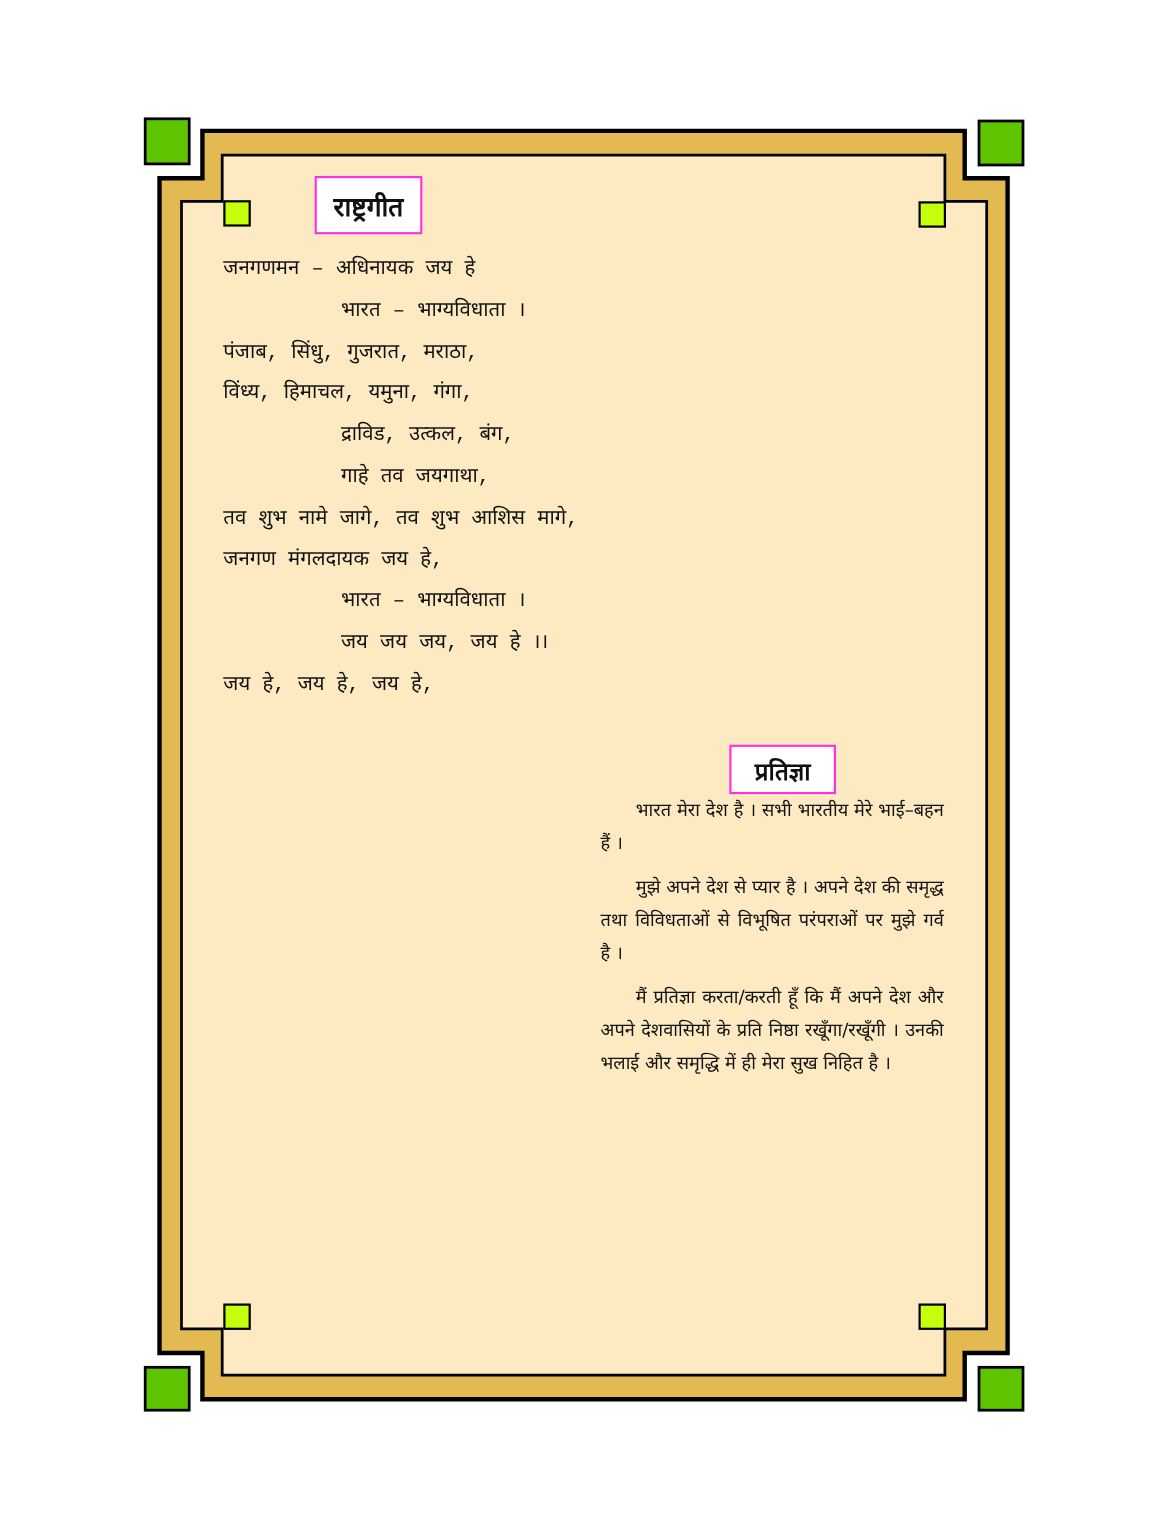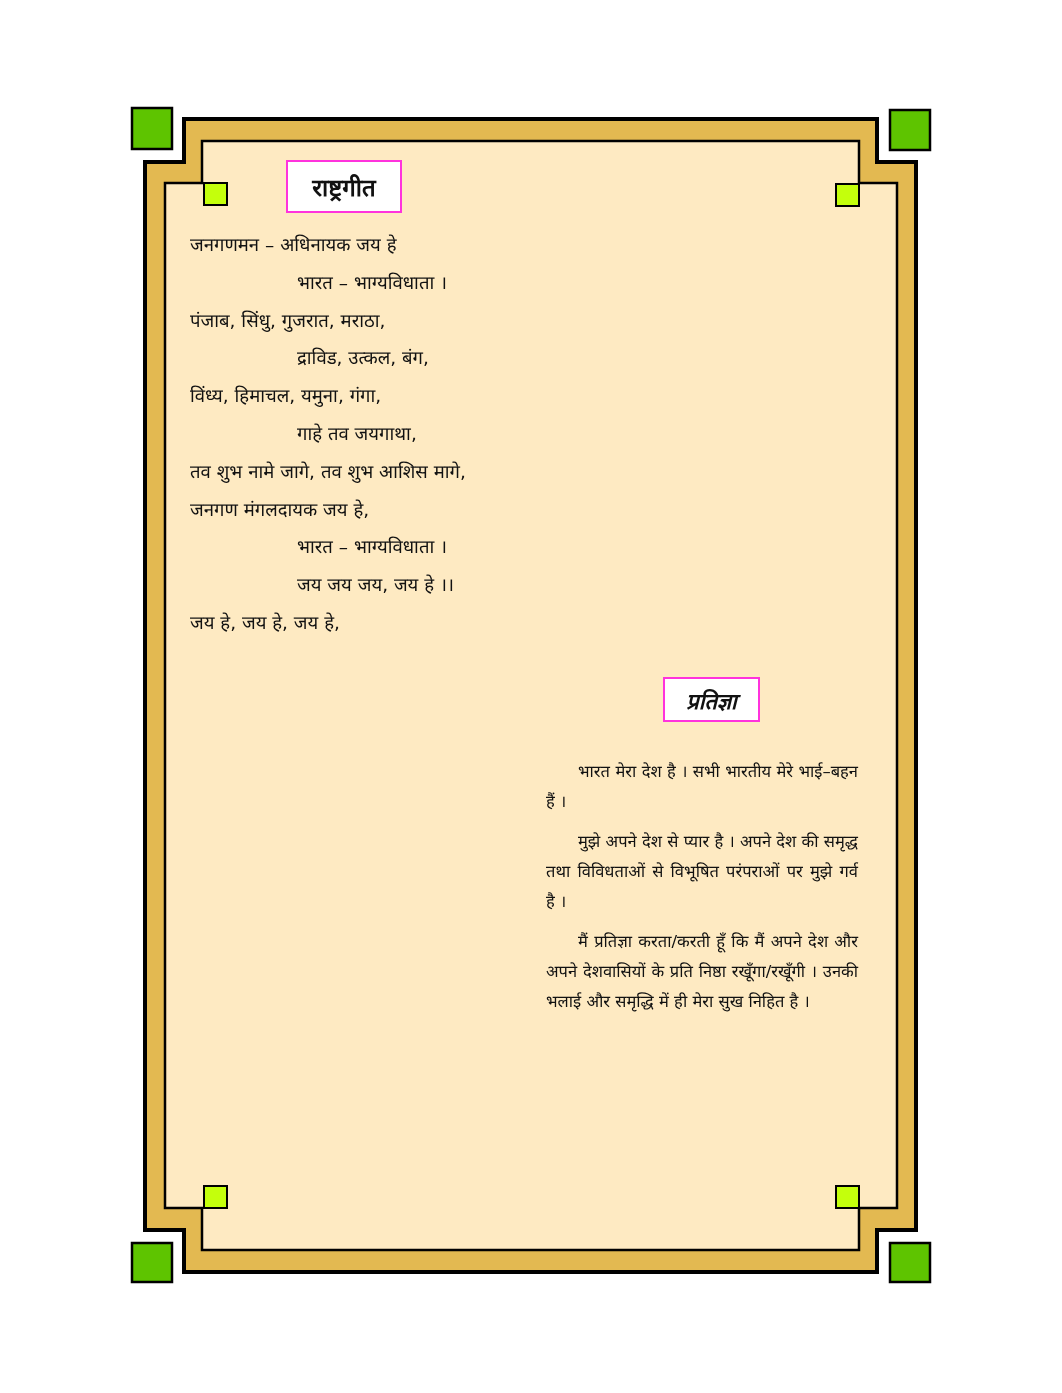--- a/index.html
+++ b/index.html
@@ -7,29 +7,29 @@
       width: 1062px; height: 1393px; position: relative; background: #ffffff;
       font-family: "DejaVu Sans", "Liberation Sans", sans-serif; color: #111;
       overflow: hidden;
     }
     #frame-svg { position: absolute; left: 0; top: 0; }
     .title-box {
       position: absolute; background: #ffffff; border: 2px solid #ff33dd;
       box-sizing: border-box; display: flex; align-items: center; justify-content: center;
       font-weight: bold; color: #111;
     }
-    #anthem-title { left: 286px; top: 160px; width: 116px; height: 53px; font-size: 24px; }
-    #pledge-title { left: 663px; top: 677px; width: 97px; height: 45px; font-size: 22px; font-style: italic; }
+    #anthem-title { left: 286px; top: 160px; width: 98px; height: 53px; font-size: 24px; }
+    #pledge-title { left: 663px; top: 677px; width: 97px; height: 45px; font-size: 22px; }
     .anthem {
-      position: absolute; left: 190px; top: 226px; width: 360px; font-size: 18.5px;
+      position: absolute; left: 203px; top: 226px; width: 360px; font-size: 18.5px; font-family: Liberation Mono, monospace;
     }
     .anthem .line { height: 37.8px; line-height: 37.8px; white-space: nowrap; }
     .anthem .line.indent { padding-left: 107px; }
     .pledge {
-      position: absolute; left: 546px; top: 757px; width: 312px; font-size: 16.5px;
+      position: absolute; left: 546px; top: 722px; width: 312px; font-size: 16.5px;
     }
     .pledge p {
       margin: 0 0 10px 0; line-height: 30px; text-align: justify; text-indent: 32px;
     }
   </style>
 </head>
 <body>
 
 <svg id="frame-svg" width="1062" height="1393" viewBox="0 0 1062 1393" xmlns="http://www.w3.org/2000/svg">
   <polygon points="184,119 877,119 877,162 916,162 916,1230 877,1230 877,1272 184,1272 184,1230 145,1230 145,162 184,162" fill="#e3b951" stroke="#000" stroke-width="4"></polygon>
@@ -43,22 +43,22 @@
   <rect x="204" y="1186" width="23" height="22" fill="#c4ff0c" stroke="#000" stroke-width="2"></rect>
   <rect x="836" y="1186" width="23" height="22" fill="#c4ff0c" stroke="#000" stroke-width="2"></rect>
 </svg>
 
 <div id="anthem-title" class="title-box">राष्ट्रगीत</div>
 
 <div class="anthem">
   <div class="line">जनगणमन – अधिनायक जय हे</div>
   <div class="line indent">भारत – भाग्यविधाता ।</div>
   <div class="line">पंजाब, सिंधु, गुजरात, मराठा,</div>
+  <div class="line">विंध्य, हिमाचल, यमुना, गंगा,</div>
   <div class="line indent">द्राविड, उत्कल, बंग,</div>
-  <div class="line">विंध्य, हिमाचल, यमुना, गंगा,</div>
   <div class="line indent">गाहे तव जयगाथा,</div>
   <div class="line">तव शुभ नामे जागे, तव शुभ आशिस मागे,</div>
   <div class="line">जनगण मंगलदायक जय हे,</div>
   <div class="line indent">भारत – भाग्यविधाता ।</div>
   <div class="line indent">जय जय जय, जय हे ।।</div>
   <div class="line">जय हे, जय हे, जय हे,</div>
 </div>
 
 <div id="pledge-title" class="title-box">प्रतिज्ञा</div>
 

